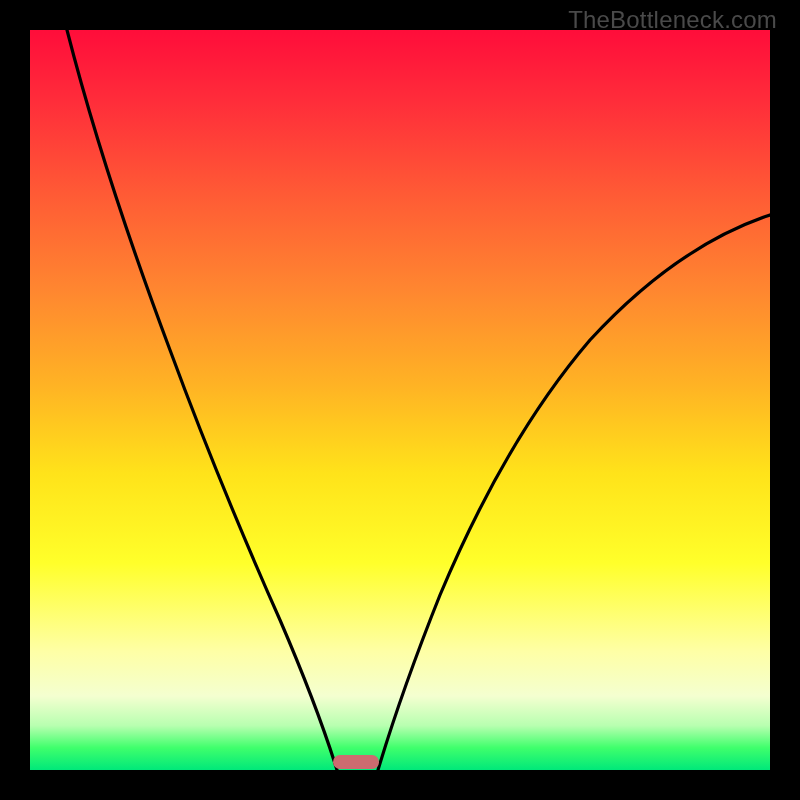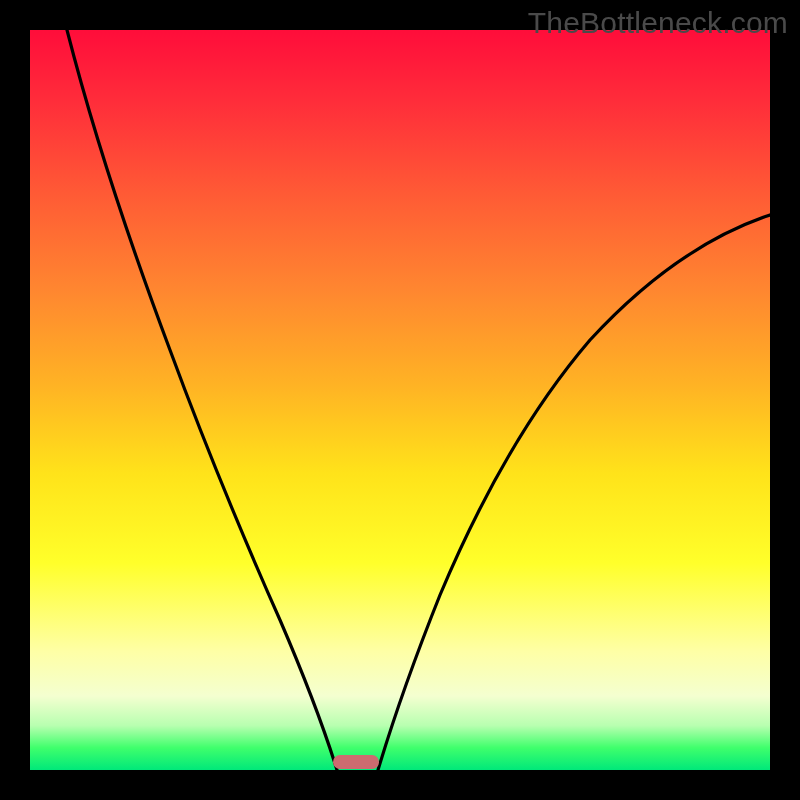--- a/index.html
+++ b/index.html
@@ -40,23 +40,23 @@
       #feffa6 84%,
       #f4ffd0 90%,
       #b8ffb0 94%,
       #3fff6c 97%,
       #00e87a 100%
     );
   }
   .watermark {
     position: absolute;
     top: 6px;
-    right: 12px;
+    right: 23px;
     color: #4a4a4a;
-    font-size: 30px;
+    font-size: 24px;
     letter-spacing: 0.2px;
     font-weight: 400;
     user-select: none;
   }
   svg.curve {
     position: absolute;
     inset: 0;
   }
   .marker {
     position: absolute;

